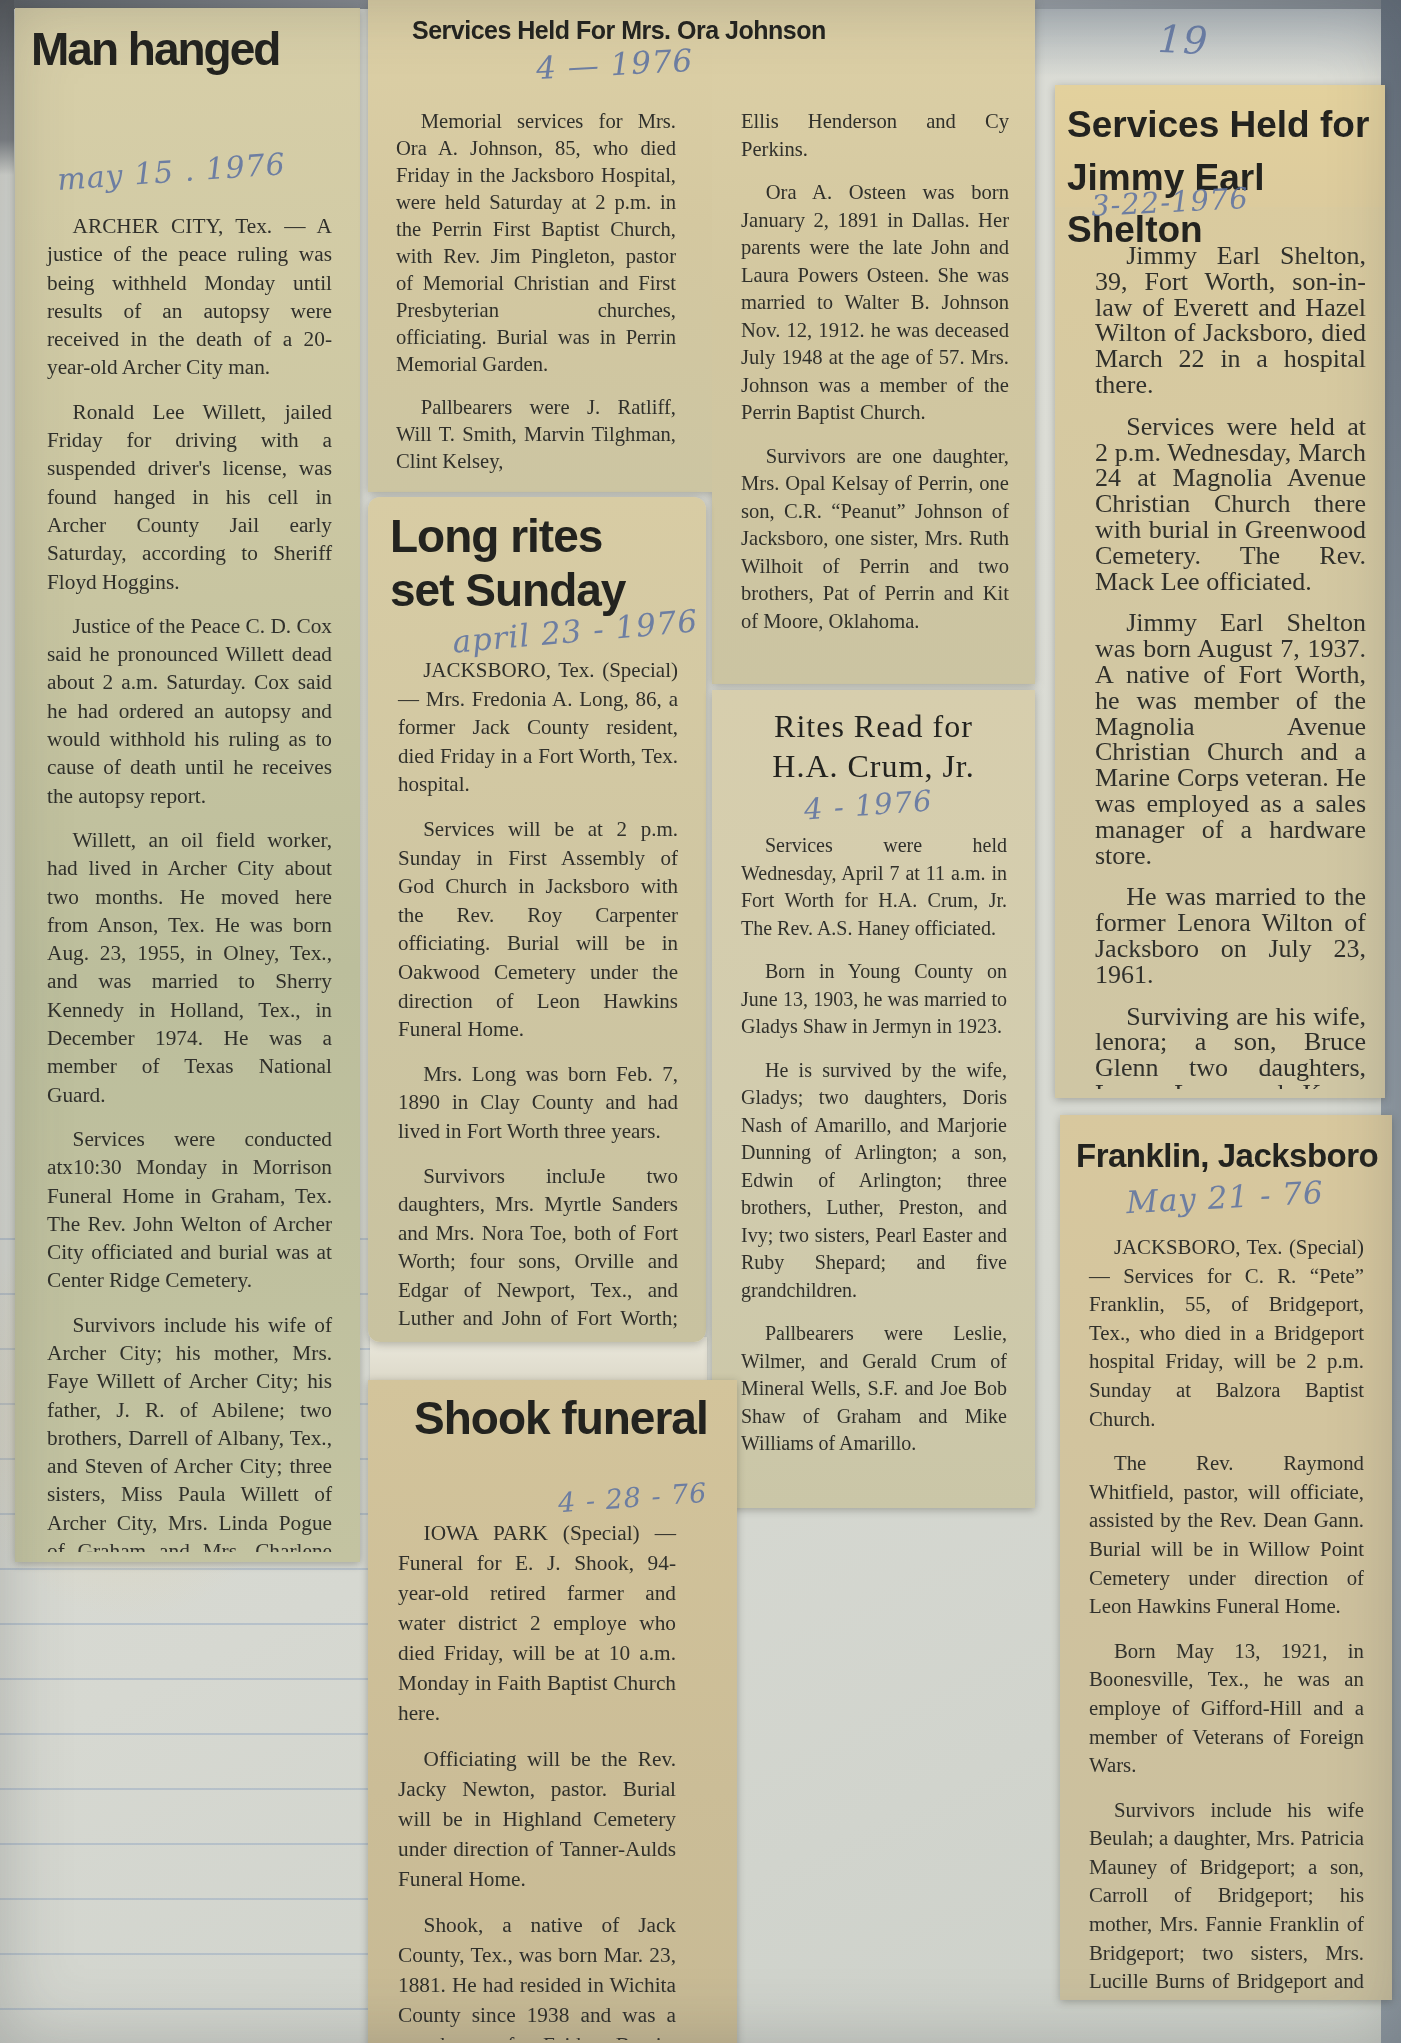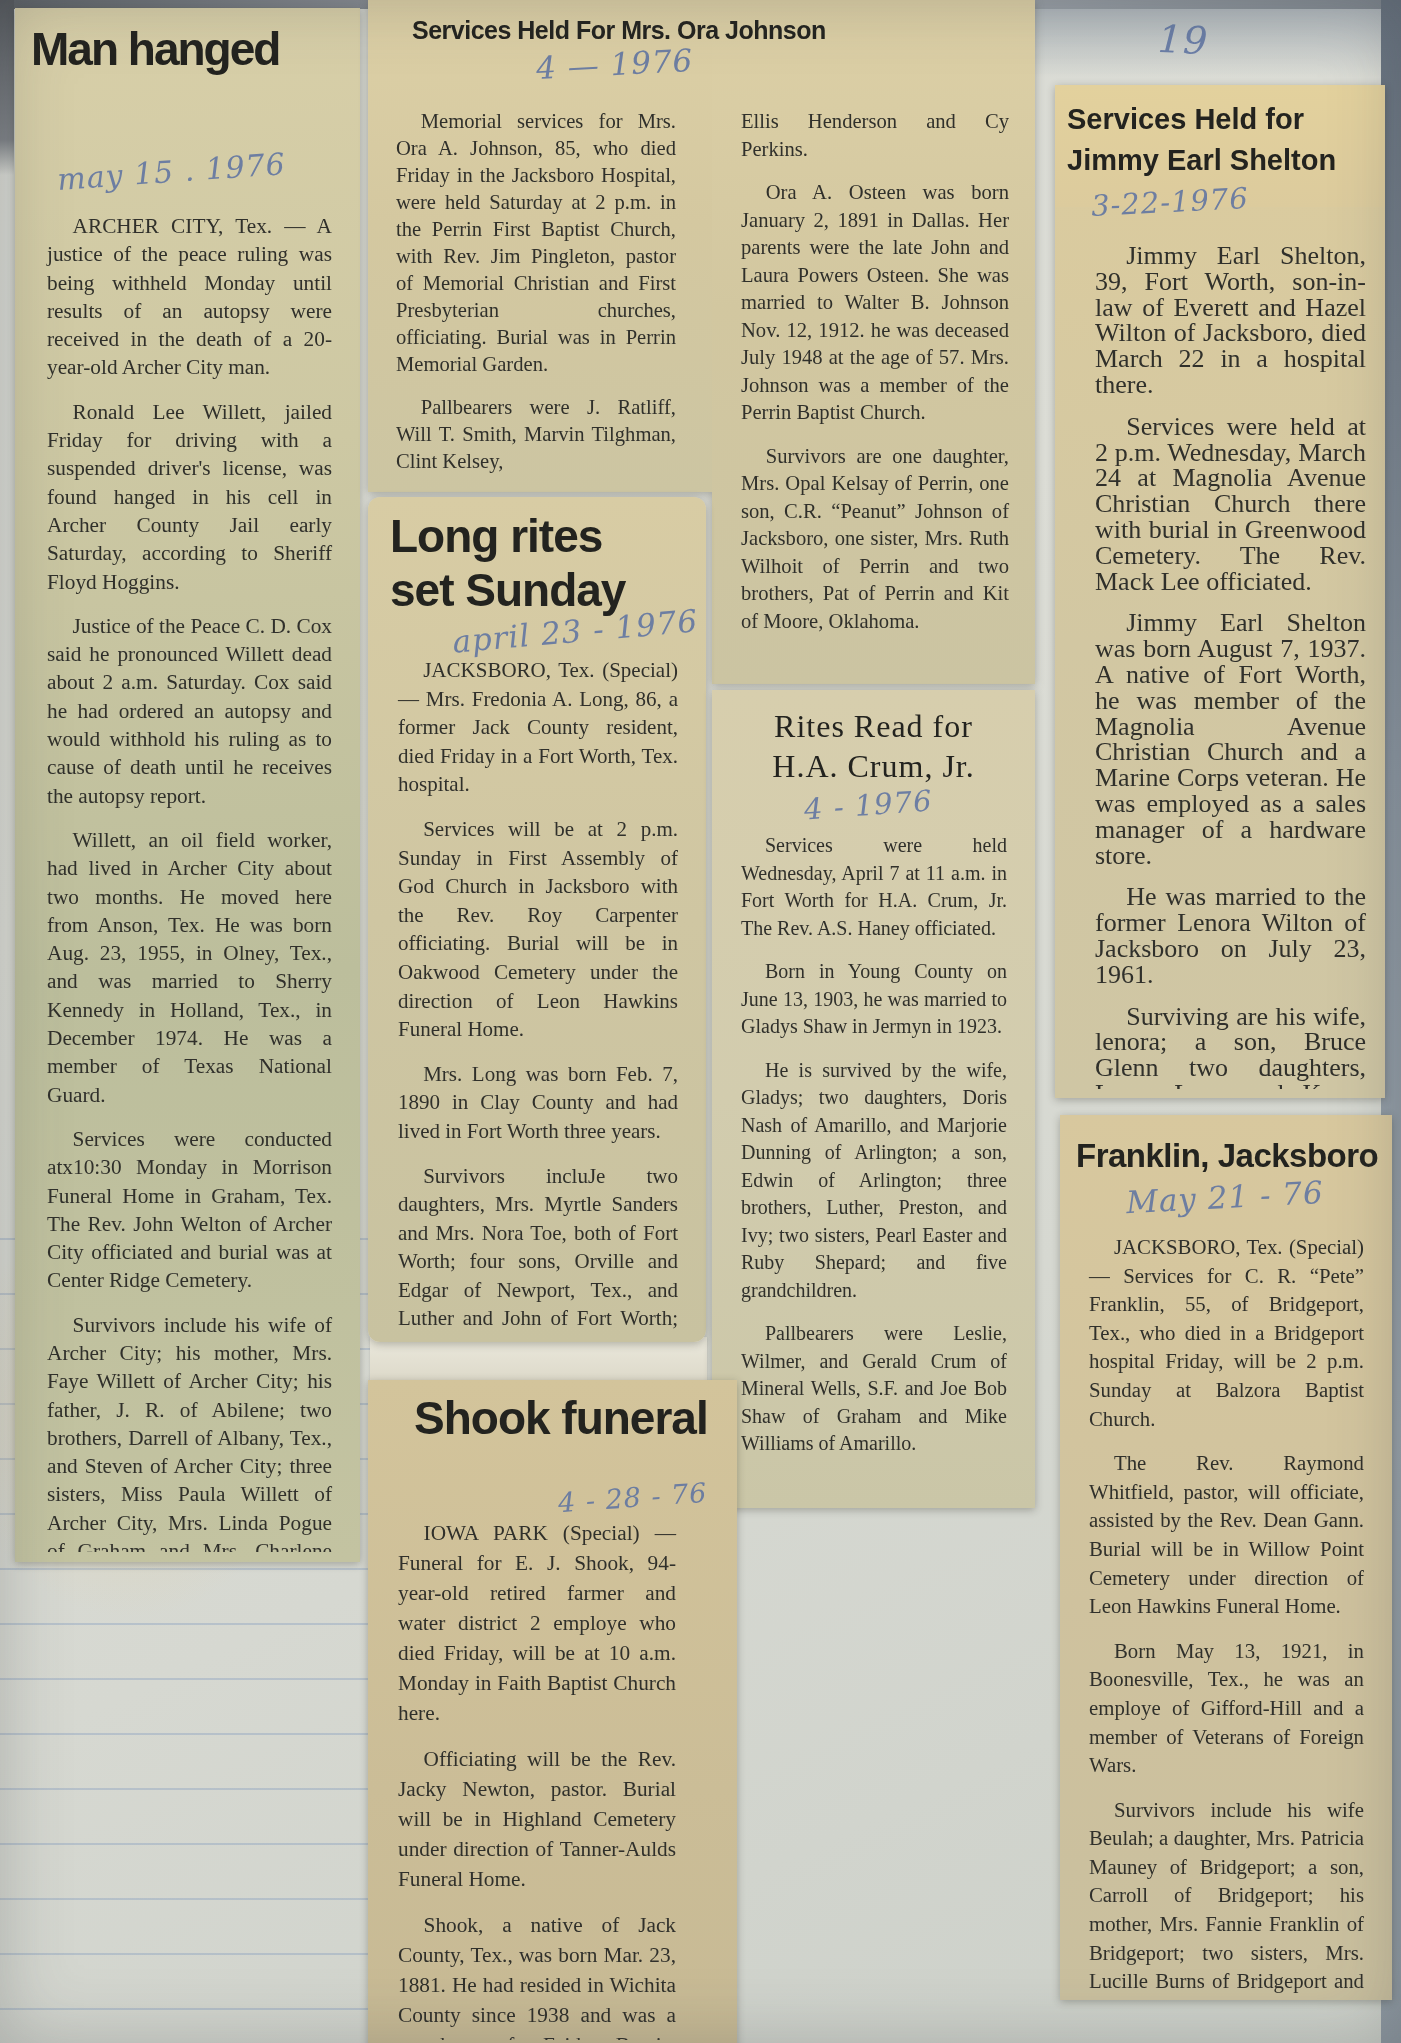--- a/index.html
+++ b/index.html
@@ -66,21 +66,21 @@
     font-weight:400;color:#23231f;font-size:32px;line-height:1.25;letter-spacing:1px;}
   .crum-date{left:92px;top:98px;font-size:29px;transform:rotate(-4deg);}
   .crum-body{position:absolute;left:13px;top:126px;width:298px;height:682px;
     font-size:20px;line-height:27.5px;overflow:hidden;}
 
   
   .clip-shelton{left:1055px;top:85px;width:330px;height:1013px;
     background:linear-gradient(180deg,#dccc9e,#d2c7a2 55%,#cfc6a4);}
   .shelton-band{position:absolute;left:0;top:0;width:330px;height:122px;
     background:linear-gradient(180deg,#e3d19d,#dccb9d);}
-  .shelton-head{position:relative;padding:14px 10px 0 12px;font-size:29px;line-height:1.42;}
+  .shelton-head{position:relative;padding:14px 10px 0 12px;font-size:37px;line-height:1.42;}
   .shelton-date{left:36px;top:100px;font-size:29px;transform:rotate(-3deg);}
   .shelton-body{position:absolute;left:24px;top:142px;width:303px;height:862px;
     font-size:26px;line-height:25.8px;overflow:hidden;}
   .shelton-body p.gap{margin-top:12px;}
 
   
   .clip-franklin{left:1060px;top:1115px;width:332px;height:885px;
     background:linear-gradient(180deg,#d8c89e,#cfc29e 55%,#c9bf9e);}
   .franklin-head{padding:22px 0 0 16px;font-size:33px;letter-spacing:-.5px;}
   .franklin-date{left:66px;top:64px;font-size:31px;transform:rotate(-3deg);}

